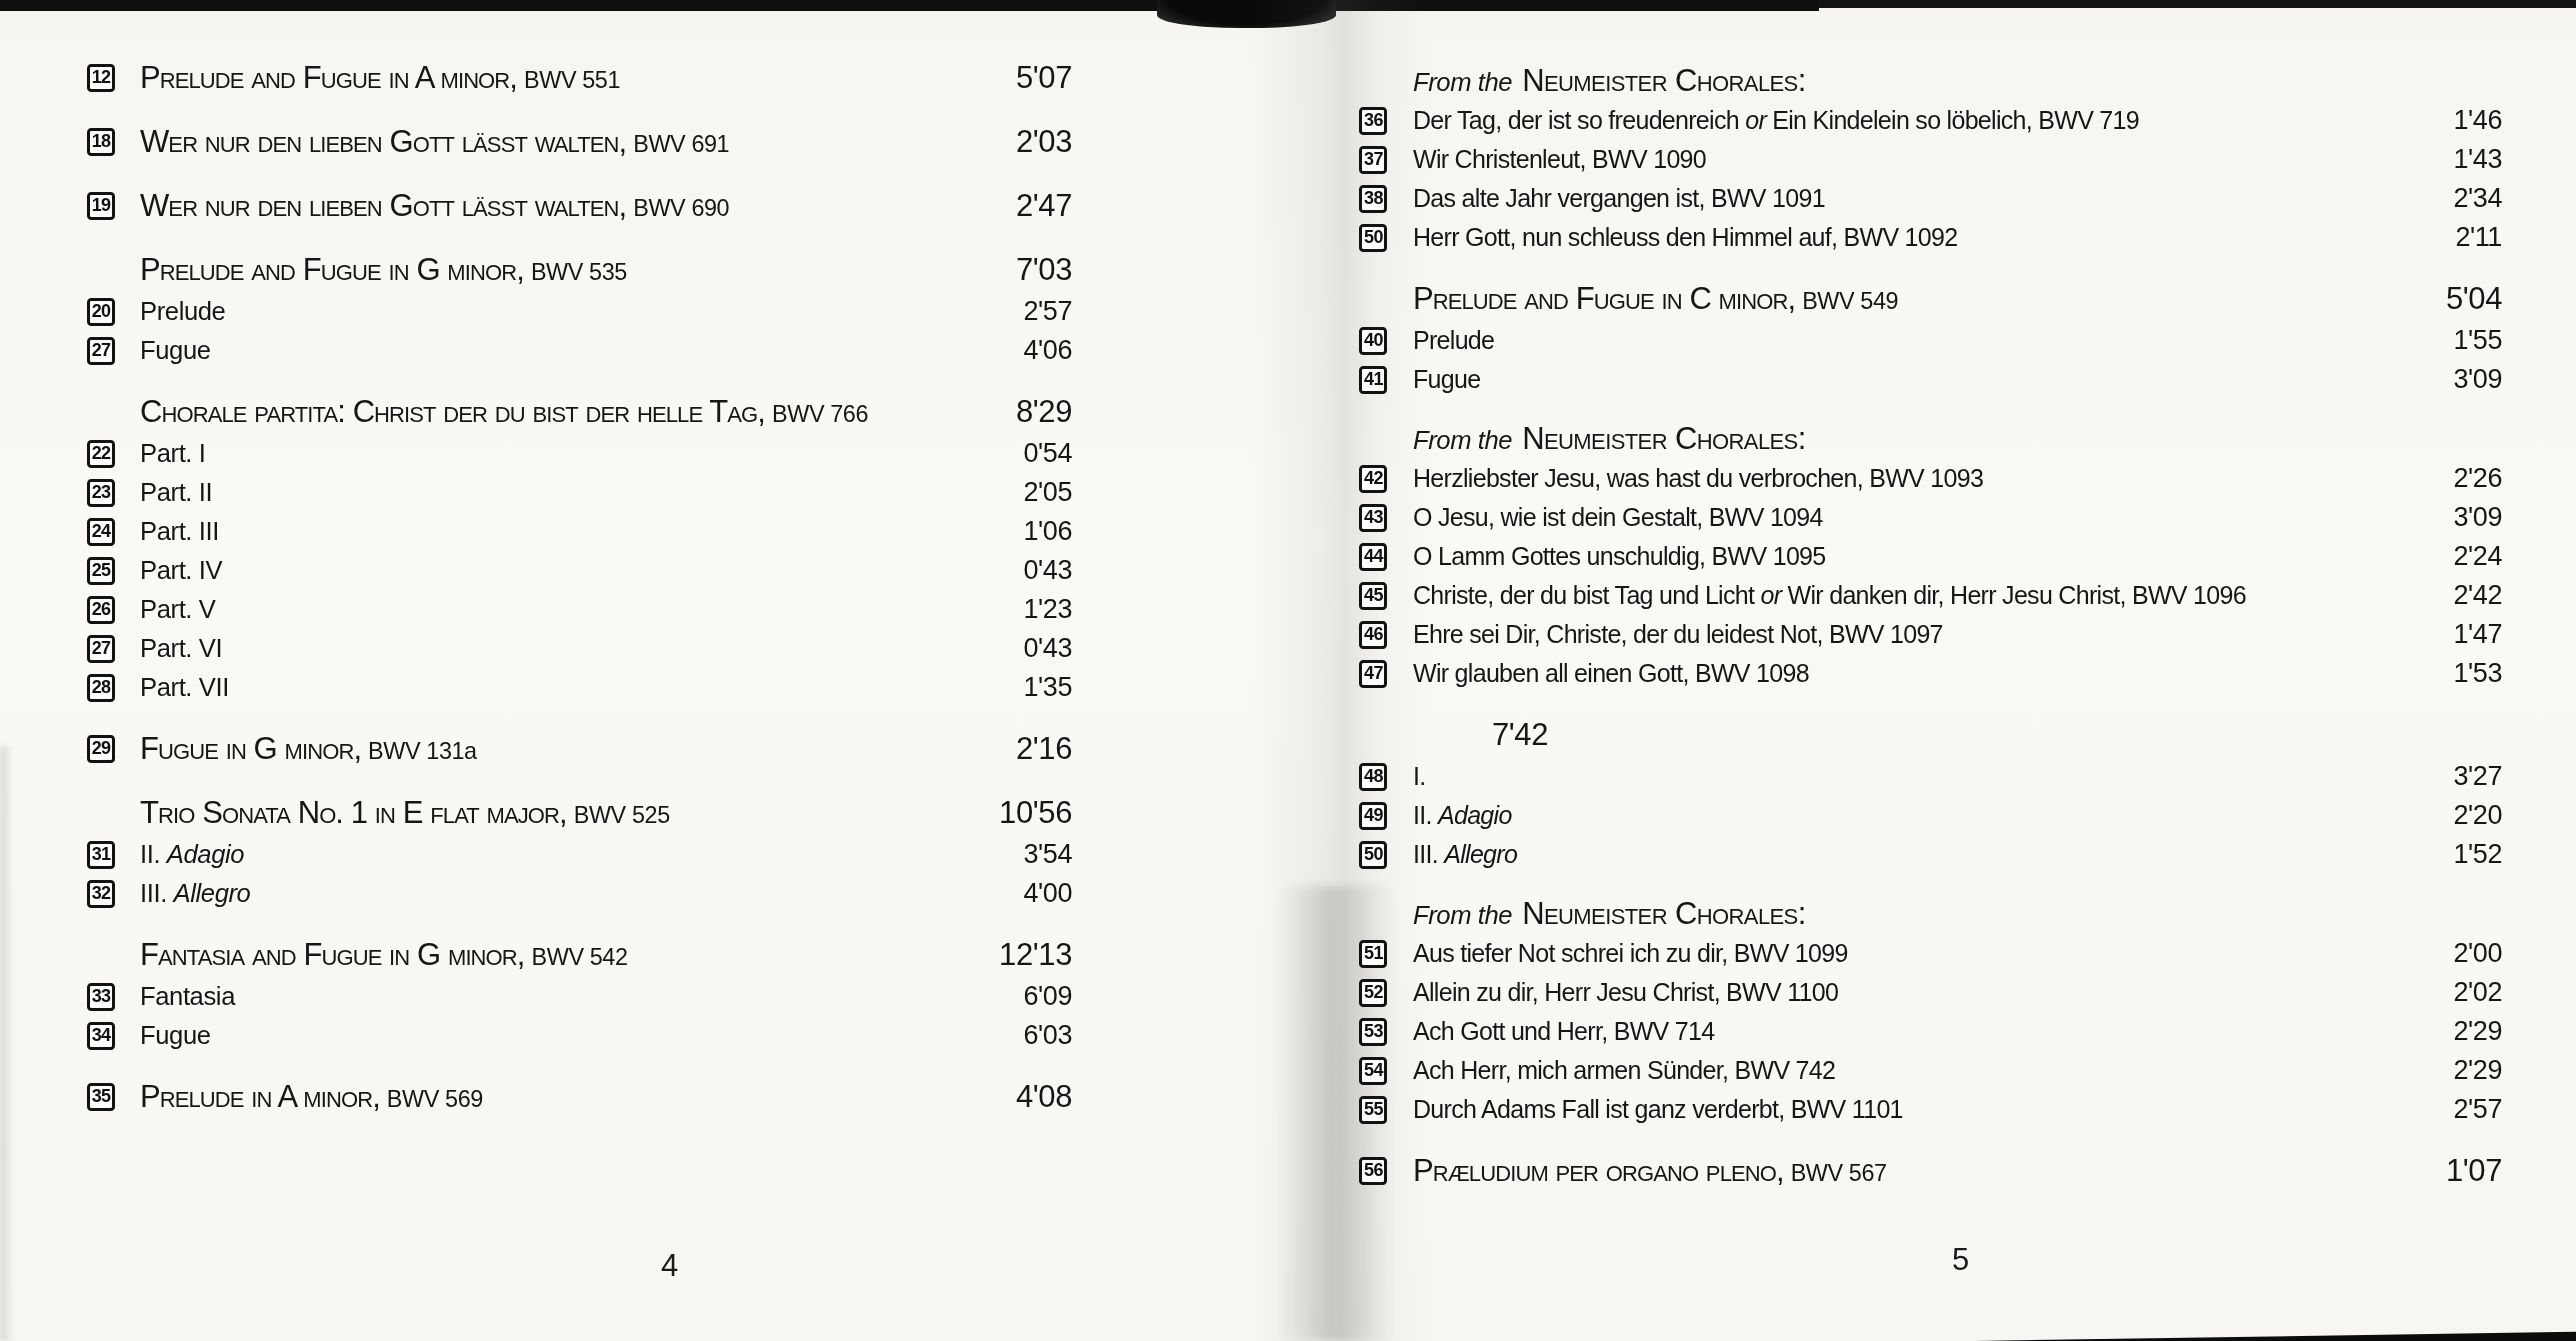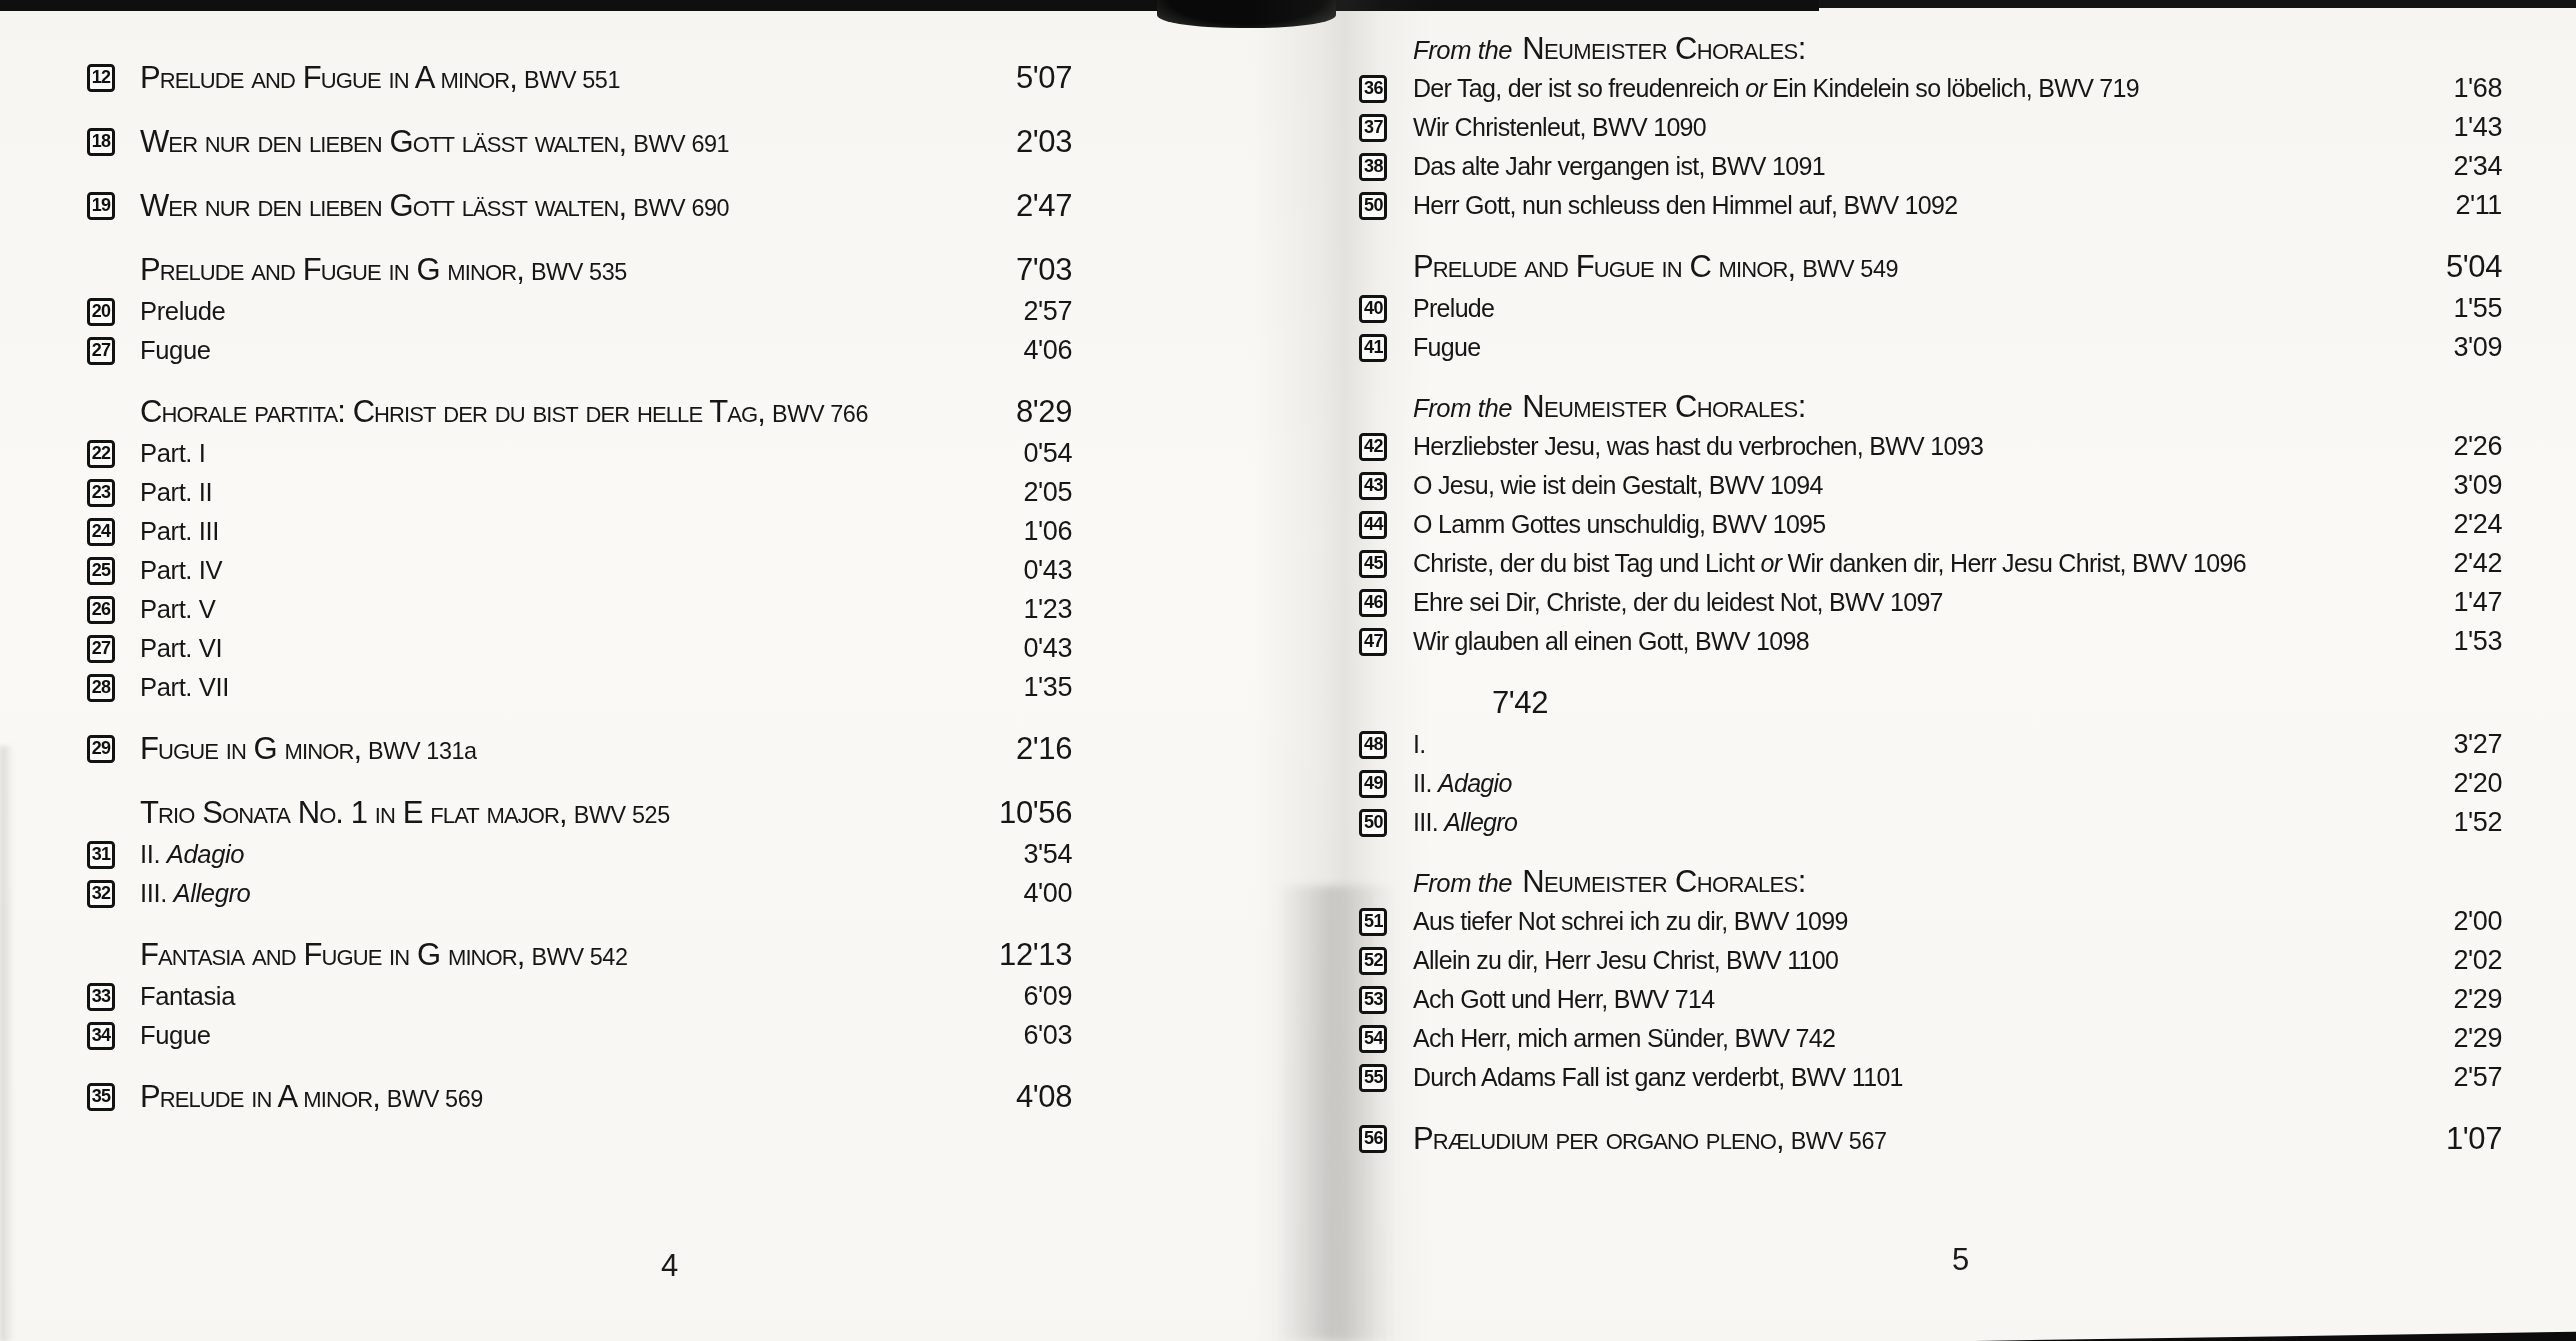--- a/index.html
+++ b/index.html
@@ -20,21 +20,21 @@
     background:linear-gradient(90deg,rgba(115,115,110,0) 0%,rgba(110,110,105,0.09) 38%,rgba(105,105,100,0.15) 52%,rgba(115,115,110,0.05) 72%,rgba(115,115,110,0) 100%);}
   .gutter-deep{position:absolute;left:1276px;bottom:0;width:121px;height:455px;
     background:linear-gradient(90deg,rgba(90,90,85,0) 0%,rgba(88,88,84,0.22) 45%,rgba(90,90,85,0.10) 75%,rgba(90,90,85,0) 100%);
     filter:blur(4.3px);}
   .left-edge{position:absolute;left:0;top:746px;width:14px;height:595px;
     background:linear-gradient(90deg,rgba(100,100,95,0.22),rgba(100,100,95,0));filter:blur(2.1px);}
 
   
   .page{position:absolute;top:0;}
   .page-left{left:77px;width:995px;padding-top:55px;}
-  .page-right{left:1358px;width:1144px;padding-top:28px;}
+  .page-right{left:1358px;width:1144px;padding-top:60px;}
 
   .row{display:flex;align-items:center;}
   .row.sub{height:39px;}
   .row.major{height:45px;margin-top:19px;}
   .row.subhead{height:41px;margin-top:19px;}
   .rows .row:first-child{margin-top:0;}
 
   .badge-col{flex:0 0 63px;}
   .page-right .badge-col{flex:0 0 55px;}
   .badge{width:28px;height:28px;margin-left:10px;box-sizing:border-box;
@@ -227,21 +227,21 @@
       <div class="row subhead">
         <div class="badge-col"></div>
         <div class="title"><span class="pre">From the</span><span class="title-sc">Neumeister Chorales:</span></div>
         <div class="time"></div>
       </div>
       <div class="row sub">
         <div class="badge-col">
           <div class="badge">36</div>
         </div>
         <div class="title"><span>Der Tag, der ist so freudenreich </span><span class="it">or</span><span> Ein Kindelein so löbelich, BWV 719</span></div>
-        <div class="time">1'68</div>
+        <div class="time">1'46</div>
       </div>
       <div class="row sub">
         <div class="badge-col">
           <div class="badge">37</div>
         </div>
         <div class="title"><span>Wir Christenleut, BWV 1090</span></div>
         <div class="time">1'43</div>
       </div>
       <div class="row sub">
         <div class="badge-col">

